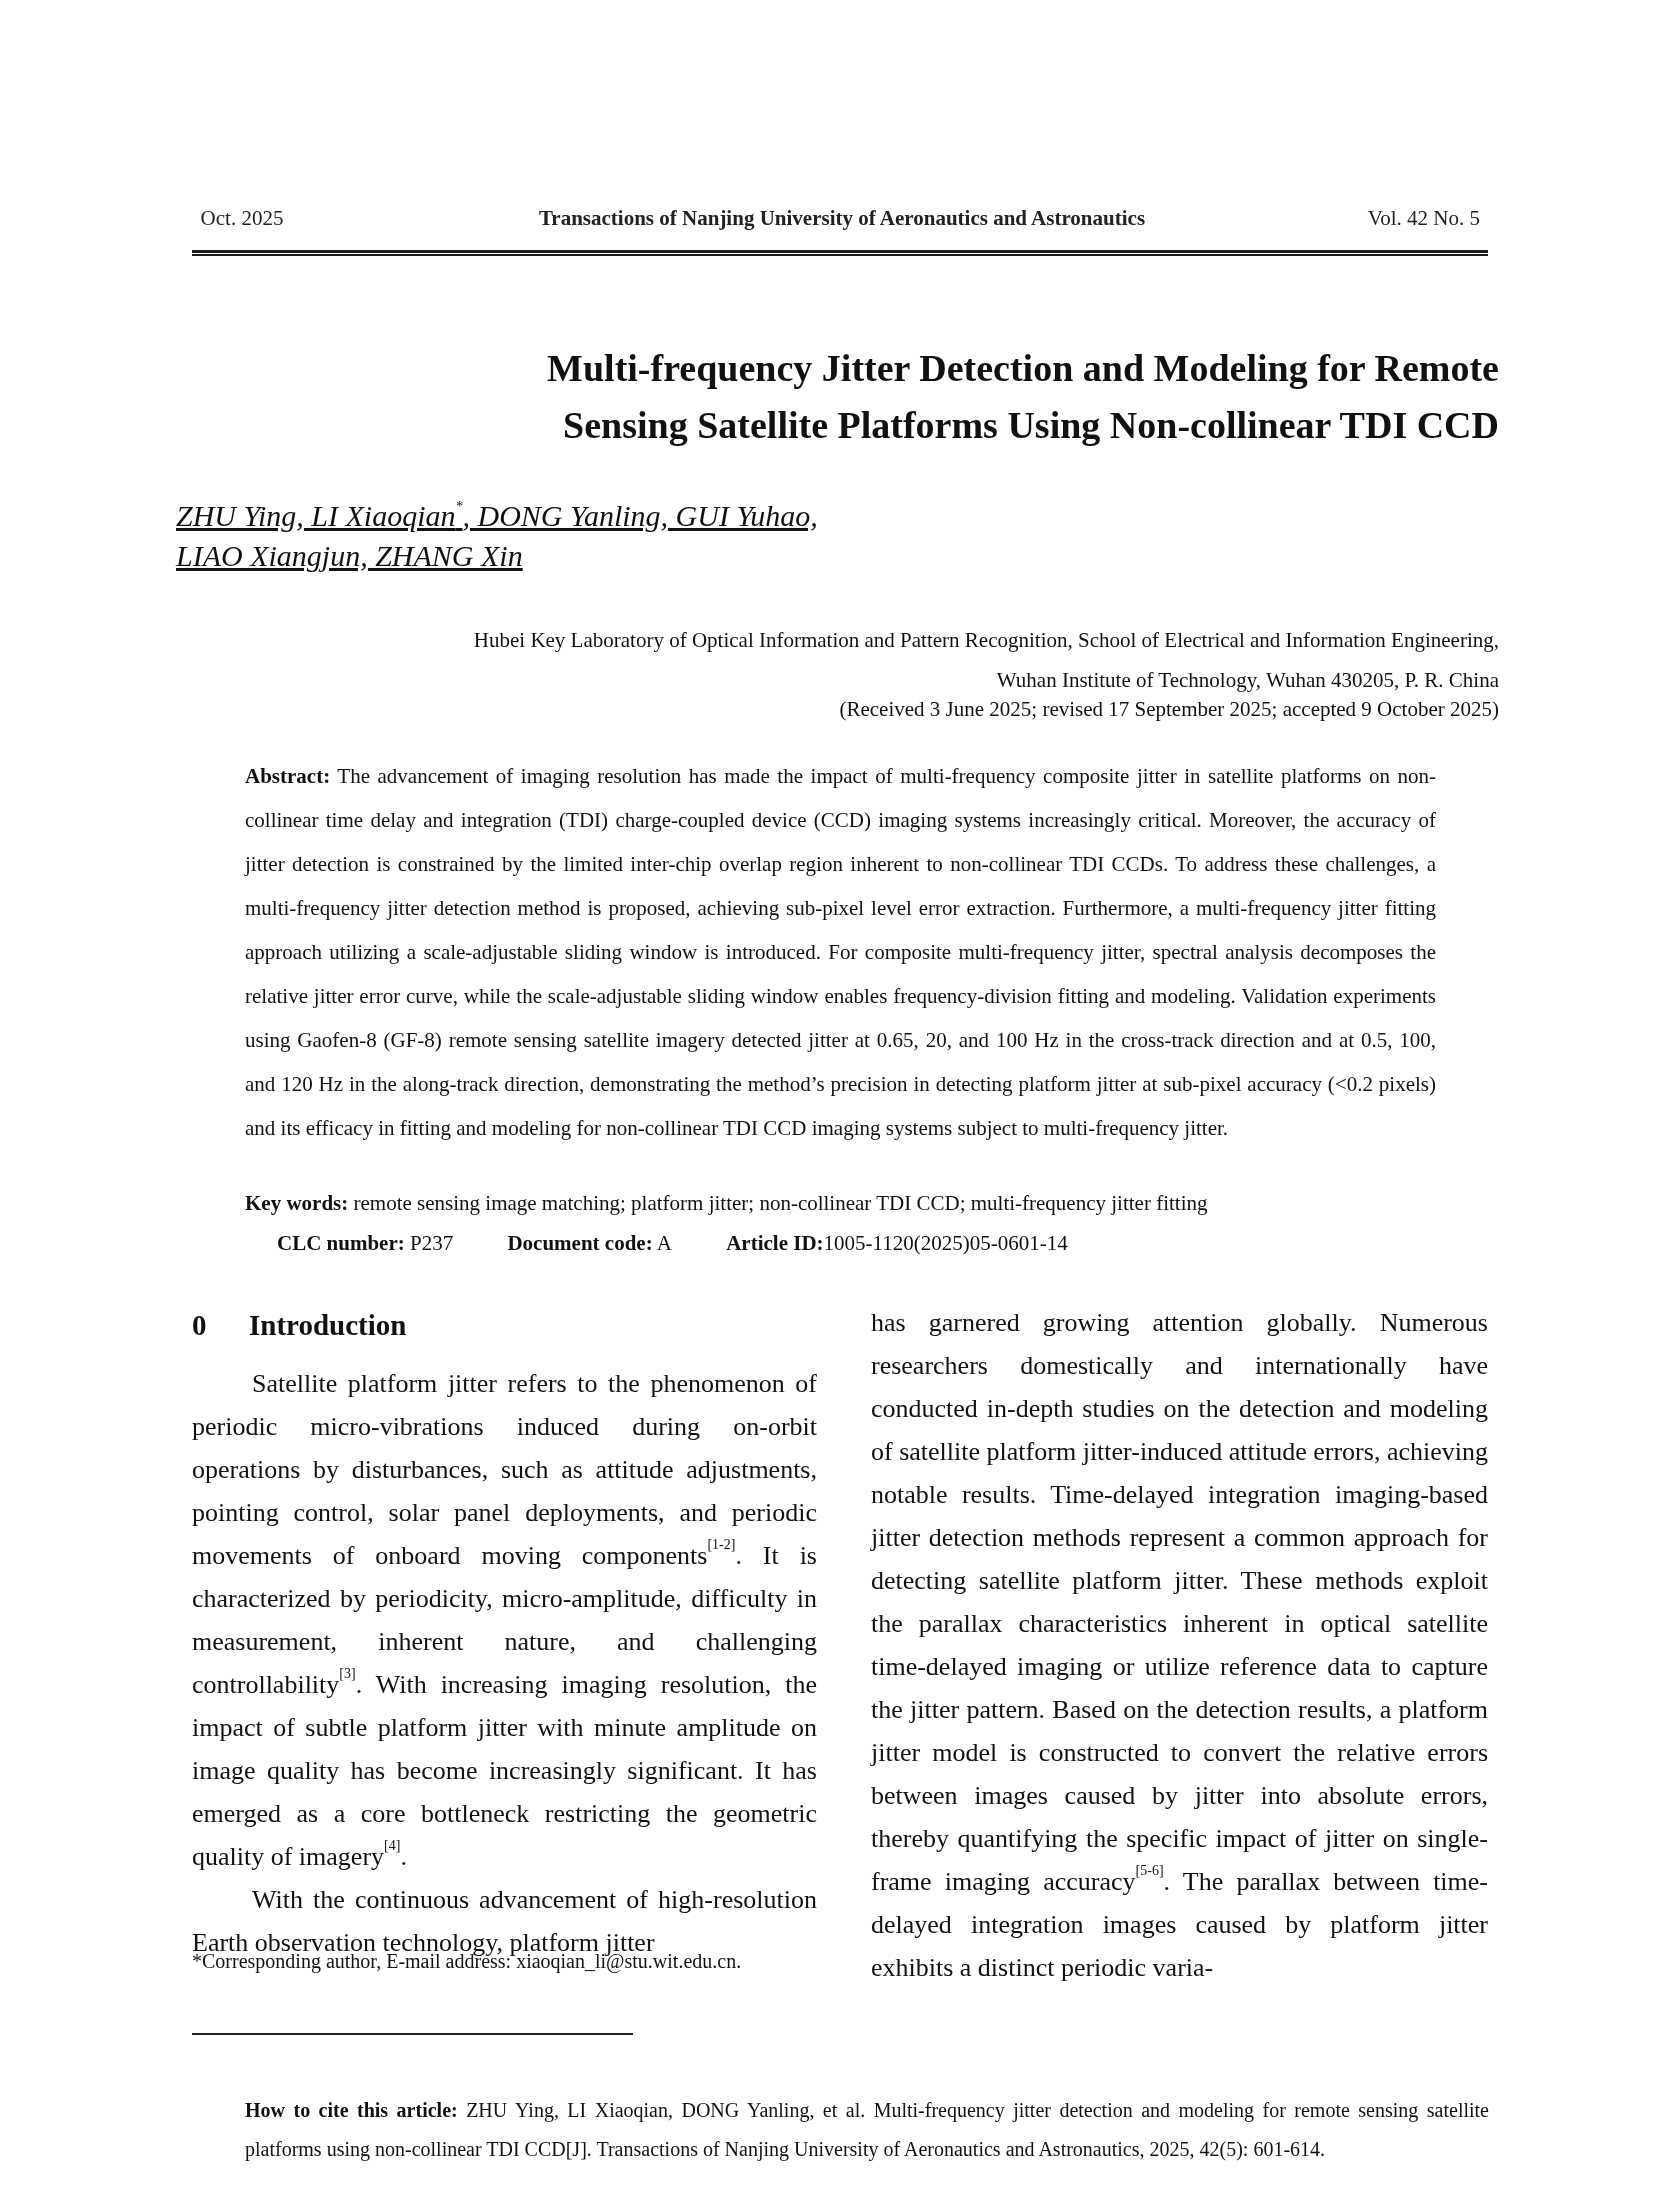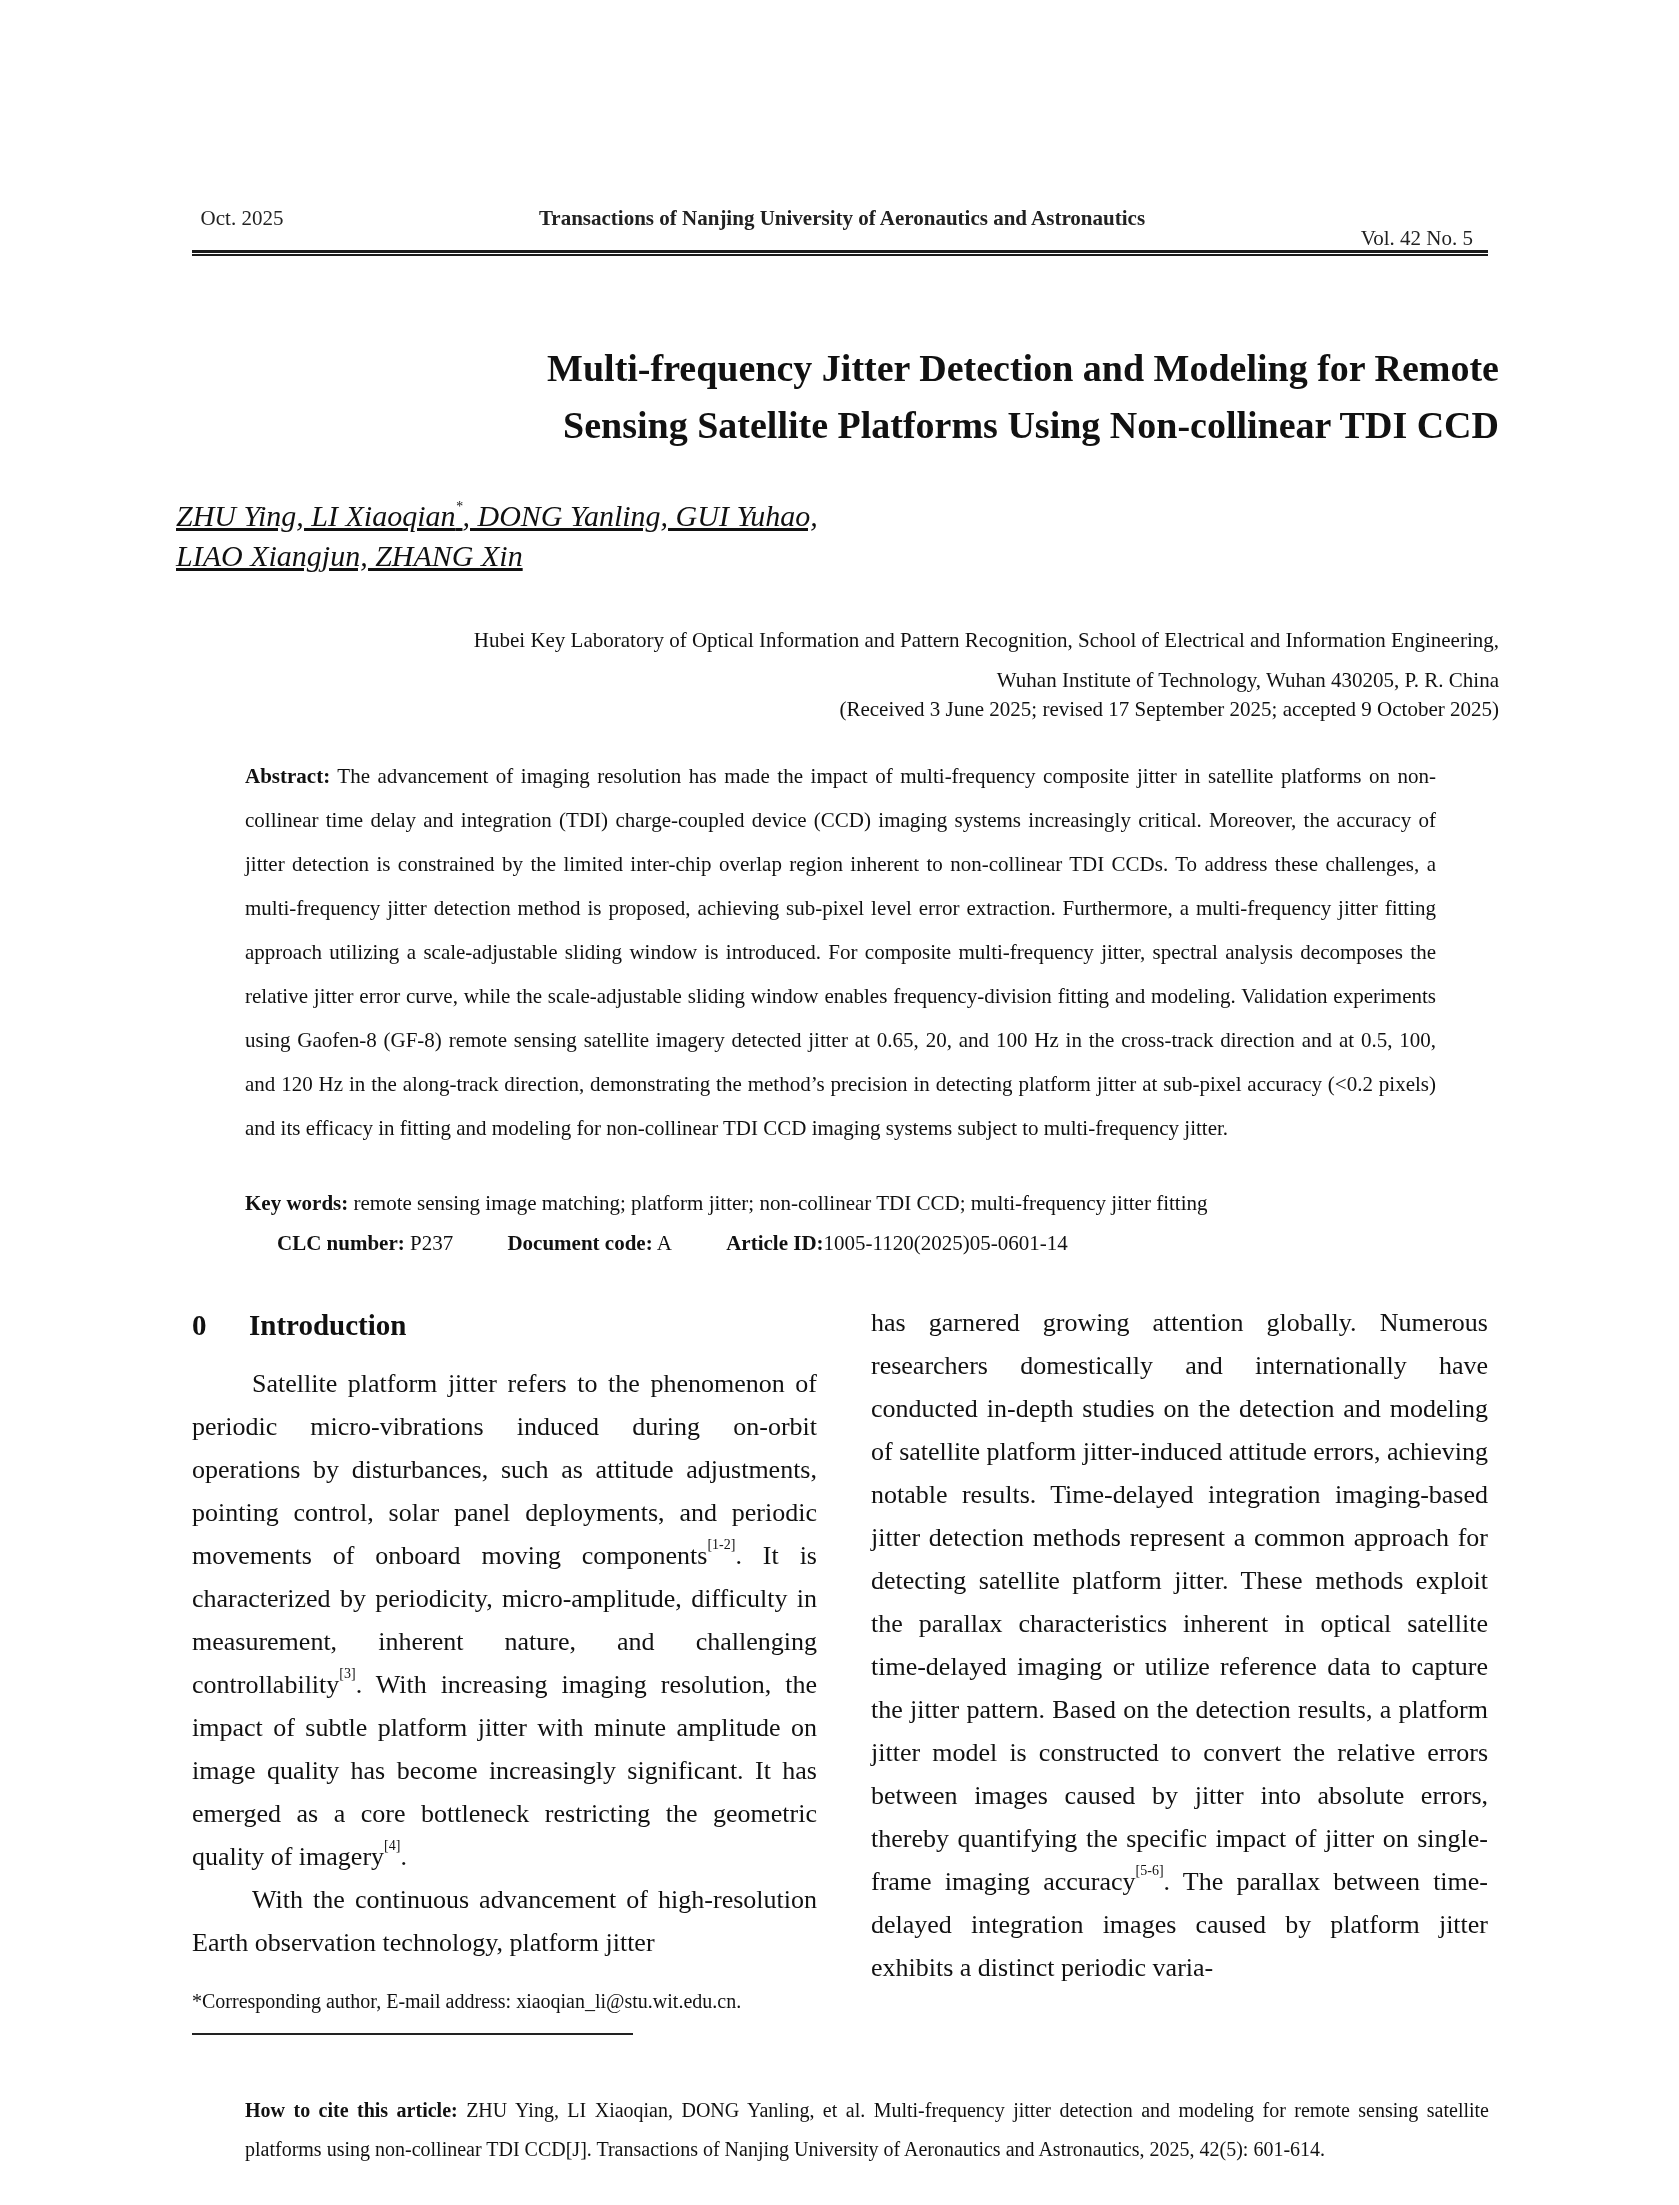--- a/index.html
+++ b/index.html
@@ -5,21 +5,21 @@
   html, body { margin: 0; padding: 0; background: #ffffff; }
   body {
     width: 1680px; height: 2357px; position: relative; overflow: hidden;
     font-family: "Liberation Serif", "DejaVu Serif", serif; color: #111;
   }
   .abs { position: absolute; }
   
   .run-head { top: 206px; left: 198px; width: 1288px; height: 26.5px; font-size: 21px; color: #222; }
   .run-head .l { position: absolute; left: 2.6px; top: 0; }
   .run-head .c { position: absolute; left: 0; right: 0; text-align: center; top: 0; font-weight: bold; }
-  .run-head .r { position: absolute; right: 13px; top: 0; margin-top: 20px; }
+  .run-head .r { position: absolute; right: 6px; top: 0; }
   .rule { left: 192px; width: 1296px; height: 2.6px; background: #1b1b1b; }
   .rule.r1 { top: 250px; }
   .rule.r2 { top: 254px; height: 1.8px; }
   
   .title { top: 340px; left: 176px; width: 1323px; text-align: right; font-weight: bold; font-size: 38px; line-height: 57px; }
   .authors { top: 496px; left: 176px; width: 1323px; text-align: left; font-style: italic; font-size: 30px; line-height: 40px; text-decoration: underline; }
   .affil { top: 620px; left: 176px; width: 1323px; text-align: right; font-size: 21px; line-height: 40px; }
   .received { top: 697px; left: 176px; width: 1323px; text-align: right; font-size: 21px; }
   
   .abstract { top: 754px; left: 245px; width: 1191px; font-size: 21px; line-height: 44px; text-align: justify; }
@@ -33,21 +33,21 @@
   .col-left { top: 1301px; left: 192px; width: 625px; }
   .col-right { top: 1301px; left: 871px; width: 617px; }
   .sec-head { font-weight: bold; font-size: 29px; line-height: 49px; margin-bottom: 12px; }
   .sec-head .num { display: inline-block; width: 57px; }
   .para { text-indent: 60px; margin: 0; }
   .para.noindent { text-indent: 0; }
   sup { font-size: 14px; vertical-align: top; line-height: 1; position: relative; top: 4.4px; }
   
   .fn-rule { top: 2033px; left: 192px; width: 441px; height: 2.2px; background: #222; }
   .fn { left: 192px; width: 1297px; font-size: 20px; line-height: 39px; }
-  .fn1 { top: 1982px; }
+  .fn1 { top: 1942px; }
   .fn2 { top: 2091px; padding-left: 53px; box-sizing: border-box; text-align: justify; }
   .fn3 { top: 2199px; left: 245px; }
   .fn b { font-weight: bold; }
 </style>
 </head>
 <body>
 
 <div class="abs run-head">
   <span class="l">Oct. 2025</span>
   <span class="c">Transactions of Nanjing University of Aeronautics and Astronautics</span>

